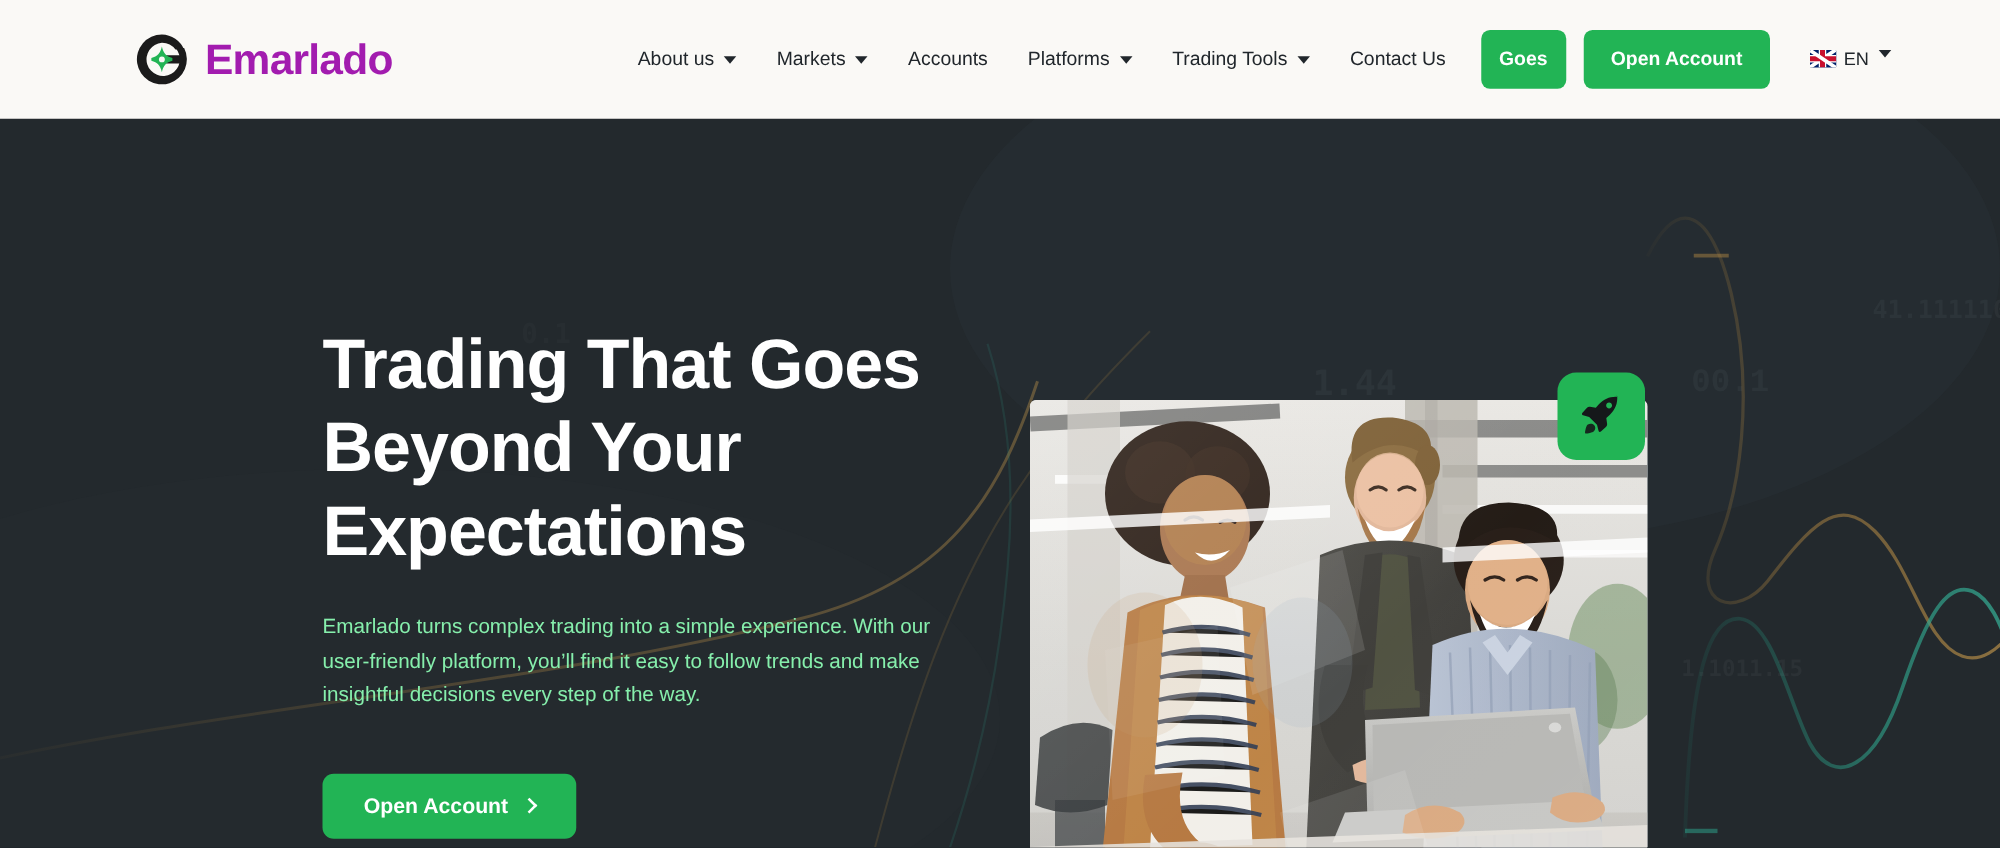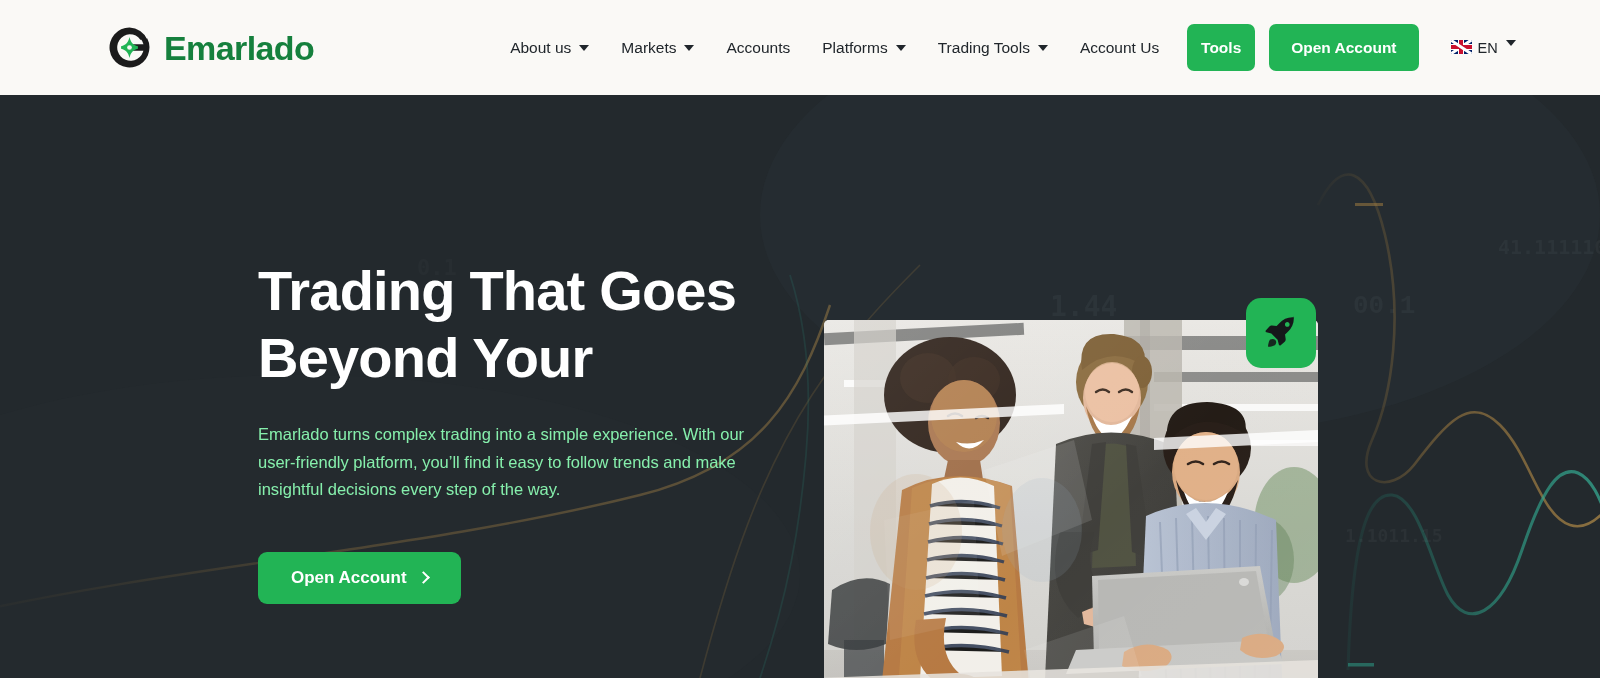--- a/index.html
+++ b/index.html
@@ -28,21 +28,21 @@
     margin-left: 106px;
   }
   .brand-mark {
     width: 47px; height: 47px;
     position: relative;
     flex: 0 0 auto;
   }
   .brand-name {
     font-size: 34px;
     font-weight: bold;
-    color: #15803d;
+    color: #a21caf;
     letter-spacing: -0.6px;
     line-height: 1;
   }
 
   .nav {
     display: flex;
     align-items: center;
     margin-left: 180px;
     gap: 0;
   }
@@ -247,24 +247,24 @@
     </div>
     <div class="nav-item">
       <span>Platforms</span>
       <span class="caret"></span>
     </div>
     <div class="nav-item">
       <span>Trading Tools</span>
       <span class="caret"></span>
     </div>
     <div class="nav-item">
-      <span>Account Us</span>
-    </div>
-
-    <div class="btn-login">Tools</div>
+      <span>Contact Us</span>
+    </div>
+
+    <div class="btn-login">Goes</div>
     <div class="btn-open-top">Open Account</div>
 
     <div class="lang">
       <span class="flag">
         <span class="flag-white-h"></span>
         <span class="flag-white-v"></span>
         <span class="flag-cross-h"></span>
         <span class="flag-cross-v"></span>
       </span>
       <span>EN</span>
@@ -317,20 +317,21 @@
 
     <div class="bg-num" style="left:417px; top:160px; font-size:22px; opacity:.55;">0.1</div>
   </div>
 
   <div class="hero-inner">
 
     <div class="copy">
       <h1 class="headline">
         <span>Trading That Goes</span><br>
         <span>Beyond Your</span><br>
+        <span>Expectations</span>
       </h1>
       <p class="subcopy">Emarlado turns complex trading into a simple experience. With our user-friendly platform, you’ll find it easy to follow trends and make insightful decisions every step of the way.</p>
       <div class="btn-open-hero">
         <span>Open Account</span>
         <span class="chev"></span>
       </div>
     </div>
 
     <div class="photo-card">
       <svg viewBox="0 0 494 460" preserveAspectRatio="xMidYMid slice">

